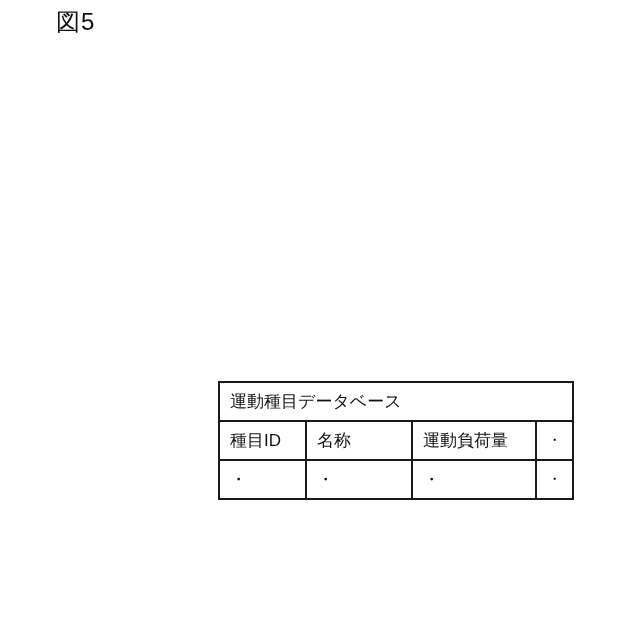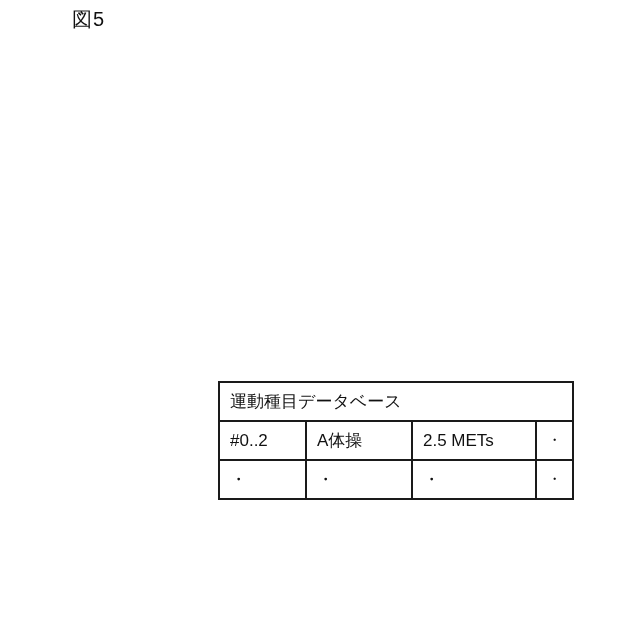--- a/index.html
+++ b/index.html
@@ -7,23 +7,23 @@
     width: 640px;
     height: 640px;
     background: #ffffff;
     font-family: "Liberation Sans", sans-serif;
     color: #111111;
     position: relative;
     overflow: hidden;
   }
   .fig-label {
     position: absolute;
-    left: 72px;
+    left: 56px;
     top: 6px;
-    font-size: 20px;
+    font-size: 24px;
     letter-spacing: 1px;
     color: #111111;
   }
   table.db-table {
     position: absolute;
     left: 218px;
     top: 381px;
     width: 354px;
     border-collapse: collapse;
     table-layout: fixed;
@@ -62,23 +62,23 @@
     <col class="c1">
       <col class="c2">
       <col class="c3">
       <col class="c4">
   </colgroup>
   <tbody>
     <tr>
       <td colspan="4" class="title-cell">運動種目データベース</td>
     </tr>
     <tr>
-      <td>#0..2</td>
-      <td>A体操</td>
-      <td>2.5 METs</td>
+      <td>種目ID</td>
+      <td>名称</td>
+      <td>運動負荷量</td>
       <td class="dot-col">・</td>
     </tr>
     <tr>
       <td>・</td>
       <td>・</td>
       <td>・</td>
       <td class="dot-col">・</td>
     </tr>
   </tbody>
 </table>

